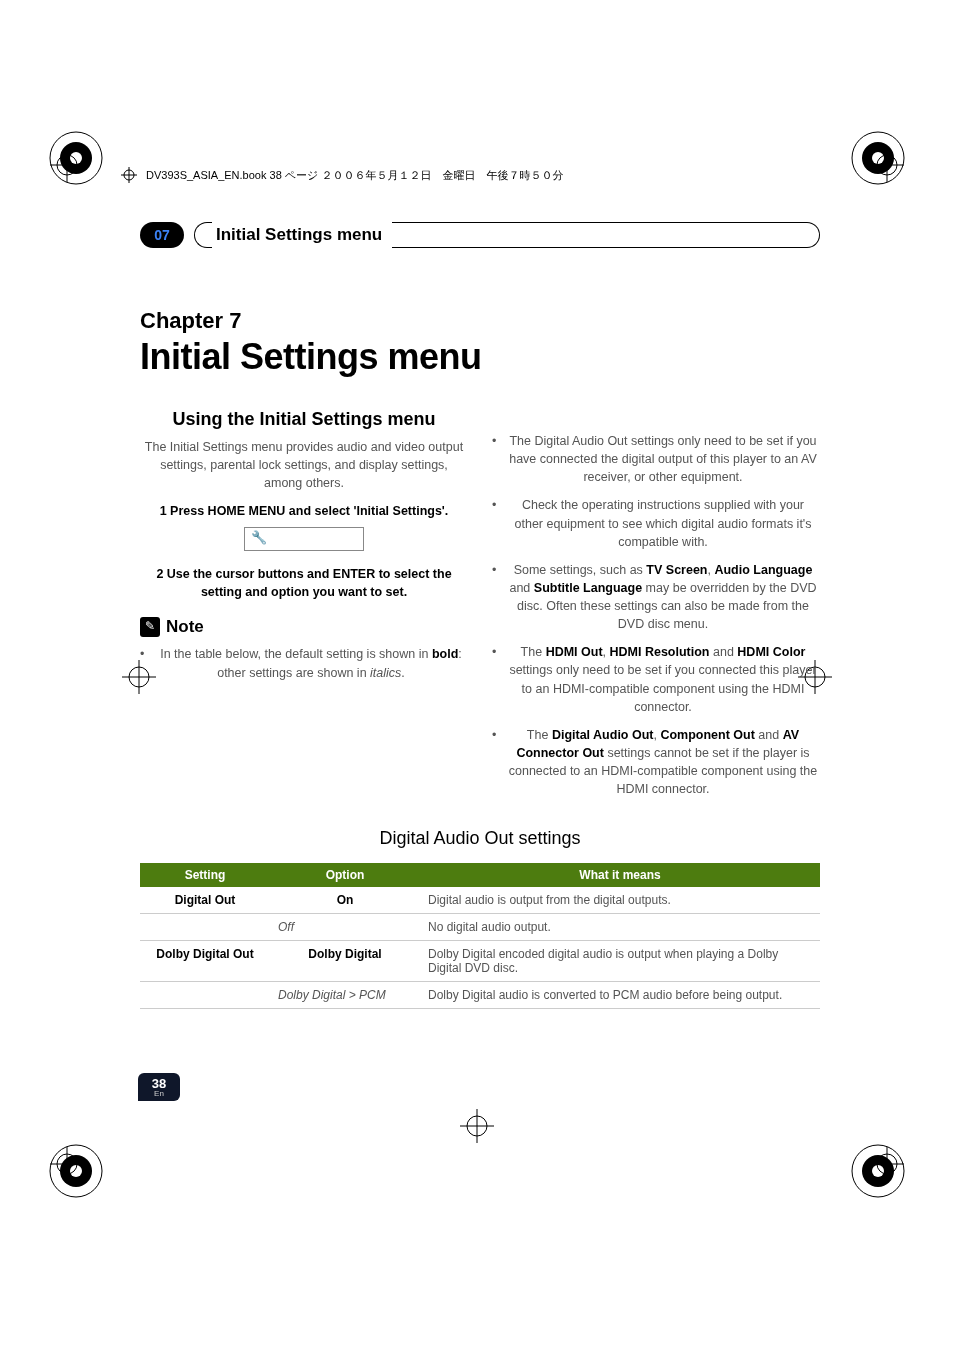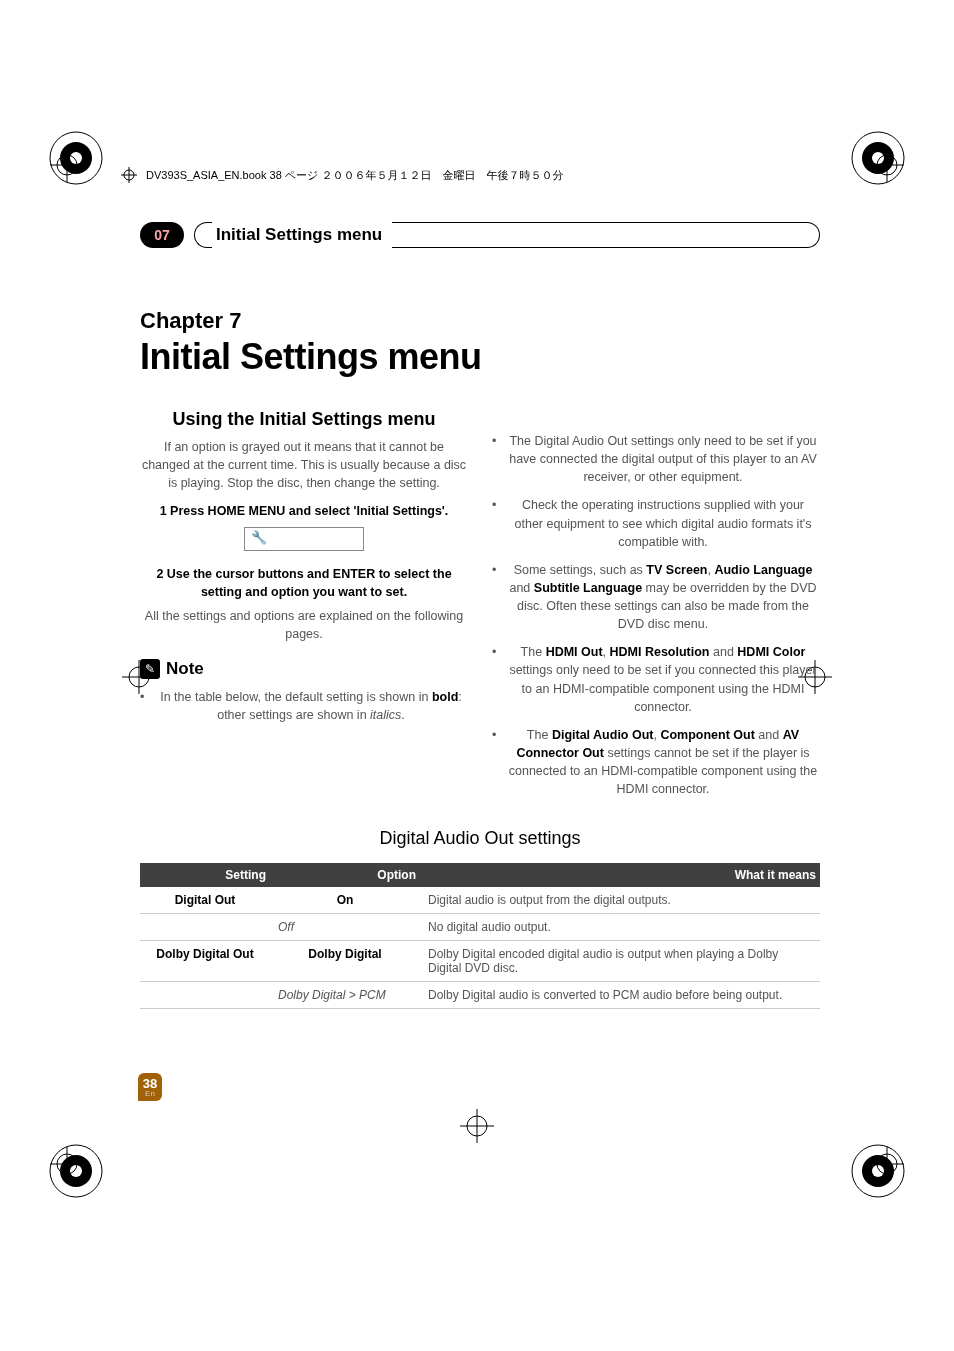--- a/index.html
+++ b/index.html
@@ -23,21 +23,21 @@
   .orn-bl { bottom: 152px; left: 48px; }
   .orn-br { bottom: 152px; right: 48px; }
 
   .header-line { position: absolute; top: 163px; left: 120px; right: 120px; height: 24px; display: flex; align-items: center; }
   .header-line .small-reg { width: 18px; height: 18px; margin-right: 8px; }
   .header-text { font-size: 11px; color: #000; }
 
   .content { position: absolute; top: 222px; left: 140px; width: 680px; }
 
   .chapter-bar { display: flex; align-items: center; margin-bottom: 60px; }
-  .chapter-num-pill { width: 44px; height: 26px; background: #000; border-radius: 13px; color: #fca5a5; display: flex; align-items: center; justify-content: center; font-weight: bold; font-size: 14px; margin-right: 10px; }
+  .chapter-num-pill { width: 44px; height: 26px; background: #000; border-radius: 13px; color: #3b82f6; display: flex; align-items: center; justify-content: center; font-weight: bold; font-size: 14px; margin-right: 10px; }
   .chapter-bracket { width: 18px; height: 26px; border: 1.5px solid #000; border-right: none; border-radius: 13px 0 0 13px; background: #fff; }
   .chapter-title-bar { font-weight: bold; font-size: 17px; margin-left: 4px; }
   .chapter-bar-line { flex: 1; height: 26px; border: 1.5px solid #000; border-left: none; border-radius: 0 13px 13px 0; margin-left: 10px; }
 
   .chapter-label { font-weight: bold; font-size: 22px; margin-bottom: 2px; }
   .main-title { font-weight: bold; font-size: 36px; margin-bottom: 28px; letter-spacing: -0.5px; }
 
   .two-col { display: flex; gap: 24px; text-align: center; }
   .col { width: 328px; font-size: 12.5px; line-height: 1.45; }
   .section-h { font-weight: bold; font-size: 18px; margin-bottom: 6px; }
@@ -53,26 +53,26 @@
   .note-label { font-weight: bold; font-size: 17px; }
 
   ul.bullets { list-style: none; padding-left: 0; }
   ul.bullets li { position: relative; padding-left: 14px; margin-bottom: 10px; color: #555; }
   ul.bullets li::before { content: "•"; position: absolute; left: 0; color: #555; }
 
   .italic { font-style: italic; }
 
   .table-section-h { font-weight: normal; font-size: 18px; margin-top: 20px; margin-bottom: 14px; text-align: center; }
   table.settings { width: 100%; border-collapse: collapse; font-size: 12px; }
-  table.settings thead th { background: #404040; color: #fff; text-align: right; font-weight: bold; padding: 5px 4px; }
+  table.settings thead th { background: #4d7c0f; color: #fff; text-align: center; font-weight: bold; padding: 5px 20px; }
   table.settings td { padding: 6px 8px; vertical-align: top; border-bottom: 1px solid #ccc; color: #555; }
   table.settings td.bold-cell { font-weight: bold; color: #000; text-align: center; }
   table.settings td.italic-cell { font-style: italic; color: #555; }
 
-  .page-num-badge { position: absolute; left: 138px; bottom: 250px; width: 24px; height: 28px; background: #a16207; color: #fff; border-radius: 6px 6px 6px 0; display: flex; flex-direction: column; align-items: center; justify-content: center; line-height: 1; }
+  .page-num-badge { position: absolute; left: 138px; bottom: 250px; width: 42px; height: 28px; background: #0f172a; color: #fff; border-radius: 6px 6px 6px 0; display: flex; flex-direction: column; align-items: center; justify-content: center; line-height: 1; }
   .page-num-badge .num { font-weight: bold; font-size: 13px; }
   .page-num-badge .en { font-size: 8px; color: #ccc; }
 
   .inline-bold { font-weight: bold; color: #000; }
 </style>
 </head>
 <body>
 
 <div class="reg-orn orn-tl"><svg viewBox="0 0 56 56">
       <circle cx="28" cy="28" r="26" fill="none" stroke="#000" stroke-width="1"></circle>
@@ -147,27 +147,26 @@
     <div class="chapter-title-bar">Initial Settings menu</div>
     <div class="chapter-bar-line"></div>
   </div>
 
   <div class="chapter-label">Chapter 7</div>
   <div class="main-title">Initial Settings menu</div>
 
   <div class="two-col">
     <div class="col">
       <div class="section-h">Using the Initial Settings menu</div>
-      <div class="para">If an option is grayed out it means that it cannot be changed at the current time. This is usually because a disc is playing. Stop the disc, then change the setting.</div>
+      <div class="para">The Initial Settings menu provides audio and video output settings, parental lock settings, and display settings, among others.</div>
       <div class="step">1    Press HOME MENU and select 'Initial Settings'.</div>
       <div class="settings-box">
         <span class="spanner">🔧</span>
       </div>
       <div class="step">2    Use the cursor buttons and ENTER to select the setting and option you want to set.</div>
-      <div class="step-text">All the settings and options are explained on the following pages.</div>
 
       <div class="note-row">
         <div class="note-icon">✎</div>
         <div class="note-label">Note</div>
       </div>
       <ul class="bullets">
         <li>
           <span>In the table below, the default setting is shown in </span><span class="inline-bold">bold</span><span>: other settings are shown in </span><span class="italic">italics</span><span>.</span>
         </li>
       </ul>

